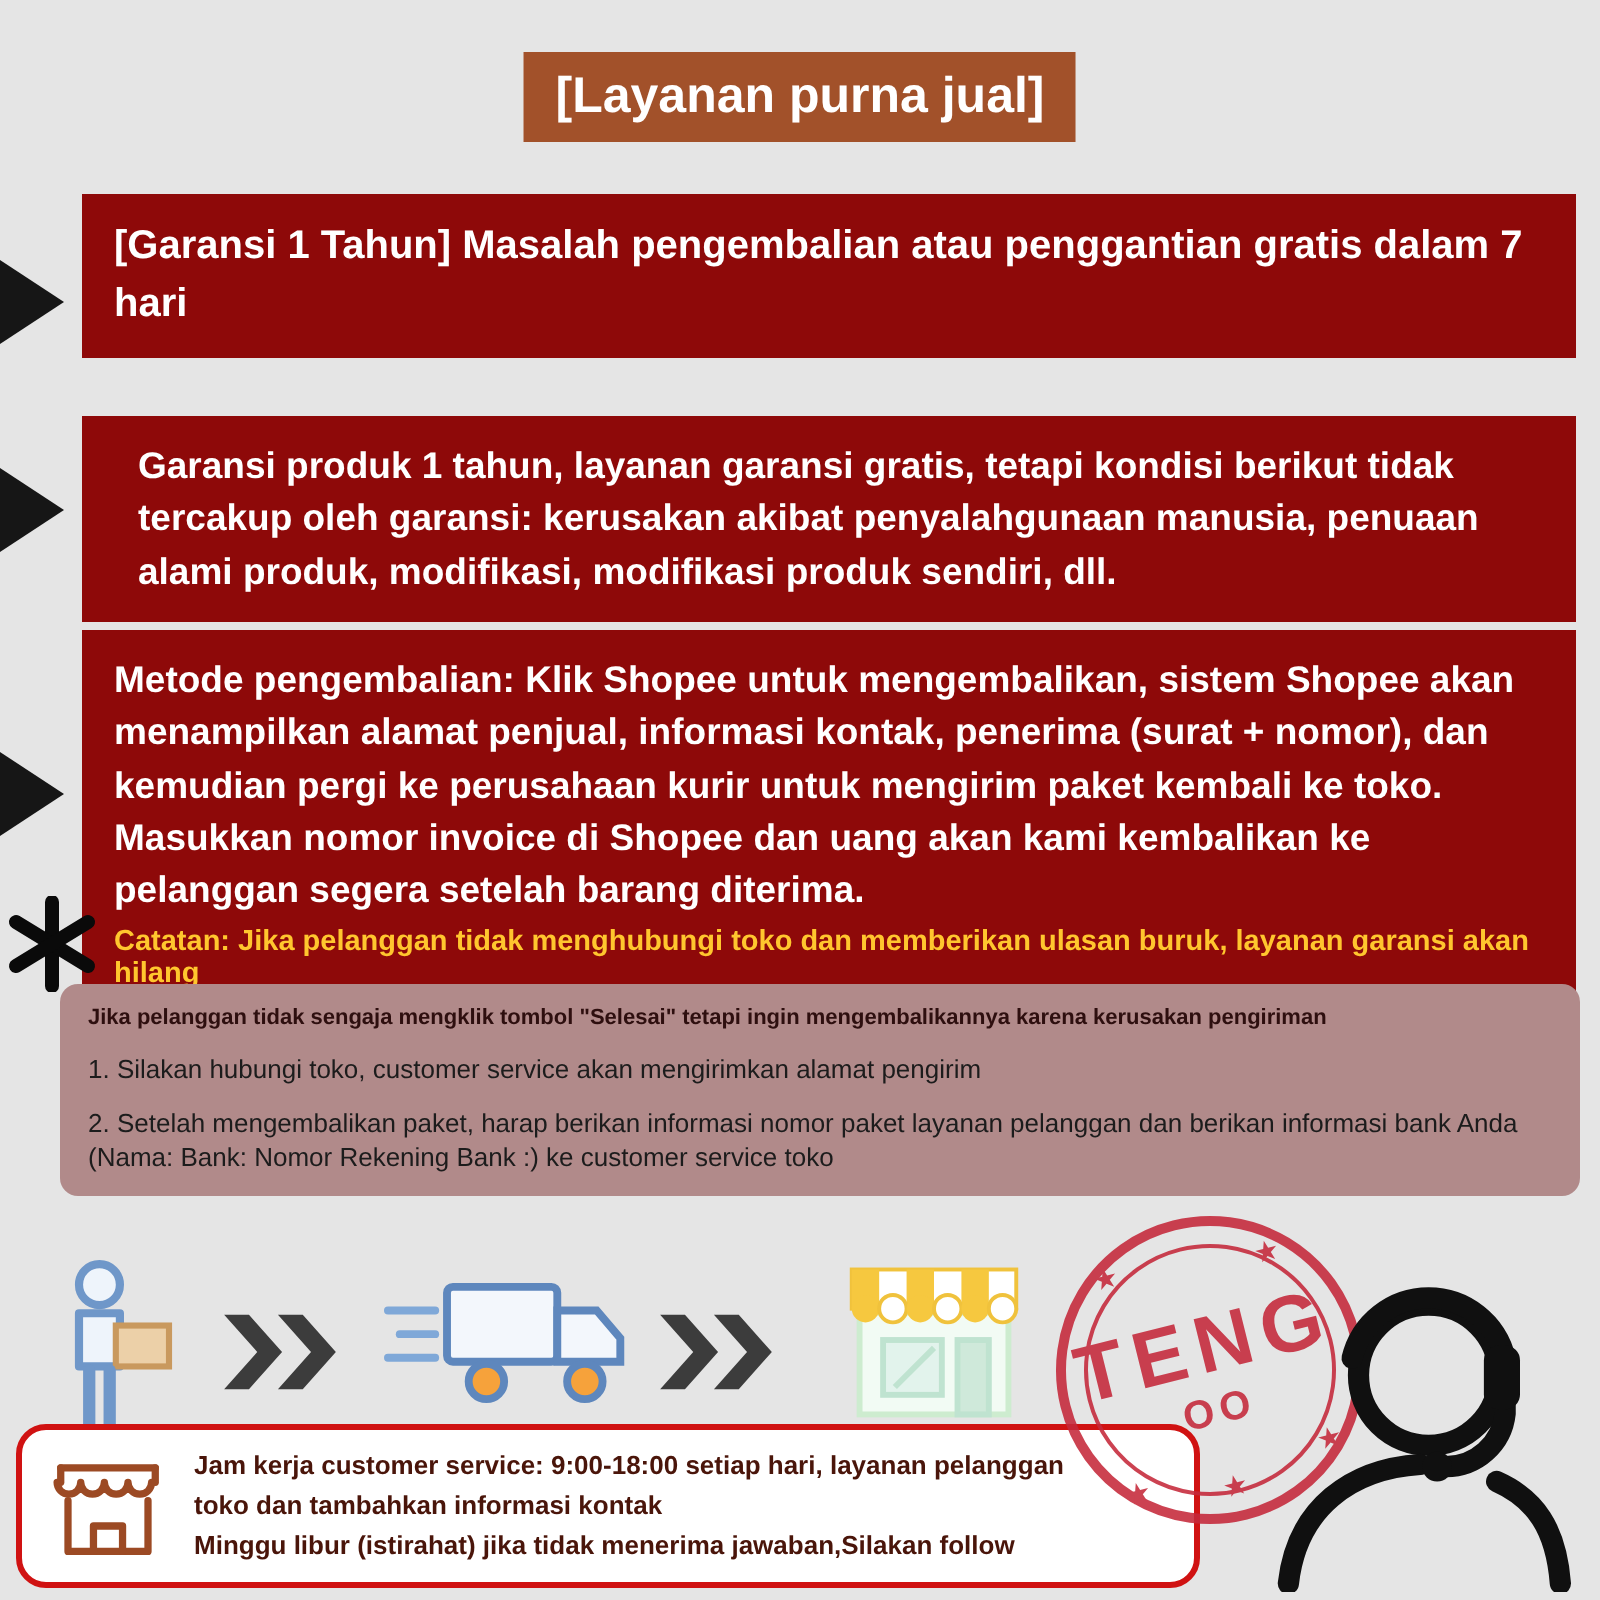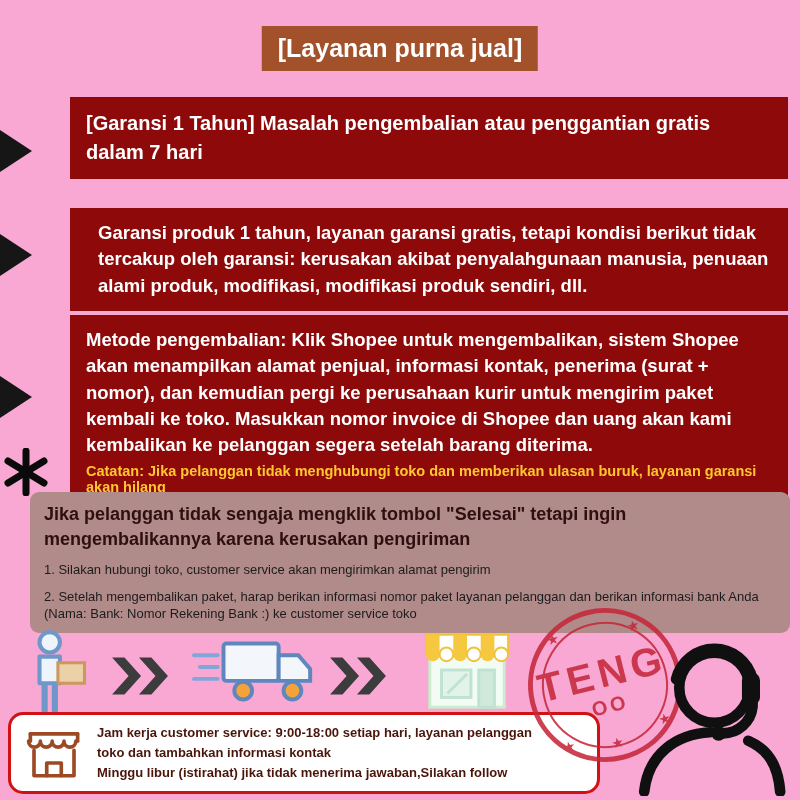--- a/index.html
+++ b/index.html
@@ -1,26 +1,26 @@
 <!DOCTYPE html>
 <html><head>
 <meta charset="utf-8">
 <style>
   * { margin:0; padding:0; box-sizing:border-box; }
   html,body { width:800px; height:800px; background:#fff; font-family:"Liberation Sans", sans-serif; }
-  #page { position:relative; width:800px; height:800px; overflow:hidden; background:#f9a8d4; }
+  #page { position:relative; width:800px; height:800px; overflow:hidden; background:#e5e5e5; }
 
   .badge {
     position:absolute; top:26px; left:50%; transform:translateX(-50%);
     background:#a2512a; color:#fff; font-weight:700; font-size:25px;
     padding:8px 16px; white-space:nowrap;
   }
 
   .redblock {
-    position:absolute; left:70px; right:12px;
+    position:absolute; left:41px; right:12px;
     background:#8e0909; color:#fff; font-weight:700; padding:12px 16px;
   }
   .rb1 { top:97px; }
   .rb2 { top:208px;padding-left:28px; }
   .rb3 { top:315px; }
   .rb-title  { font-size:20px; line-height:1.45; }
   .rb2 .rb-title, .rb3 .rb-title { font-size:18.5px; line-height:1.42; }
   .rb-note { font-size:15px; margin-top:6px; padding-left:10px; }
   .rb-note-gold { color:#ffc62e; font-size:14.5px; margin-top:5px; font-weight:700; }
 
@@ -32,21 +32,21 @@
   .arrow1 { top:130px; }
   .arrow2 { top:234px; }
   .arrow3 { top:376px; }
 
   .asterisk { position:absolute; left:2px; top:448px; width:48px; height:48px; }
 
   .mauve {
     position:absolute; left:30px; right:10px; top:492px;
     background:#b18a8a; border-radius:9px; padding:10px 14px;
   }
-  .mauve-title { font-size:18px; font-weight:700; color:#2e0f0f; line-height:1.4; }
+  .mauve-title { font-size:11px; font-weight:700; color:#2e0f0f; line-height:1.4; }
   .mauve-line  { font-size:13px; margin-top:9px; color:#1c1c1c; line-height:1.35; }
 
   .icon { position:absolute; }
   .icon-person  { left:20px;  top:628px; width:84px;  height:90px; }
   .icon-chev1   { left:110px; top:655px; width:60px;  height:42px; }
   .icon-truck   { left:192px; top:633px; width:128px; height:78px; }
   .icon-chev2   { left:328px; top:655px; width:60px;  height:42px; }
   .icon-store   { left:420px; top:626px; width:94px;  height:88px; }
   .icon-headset { left:628px; top:626px; width:162px; height:170px; z-index:6; }
 

